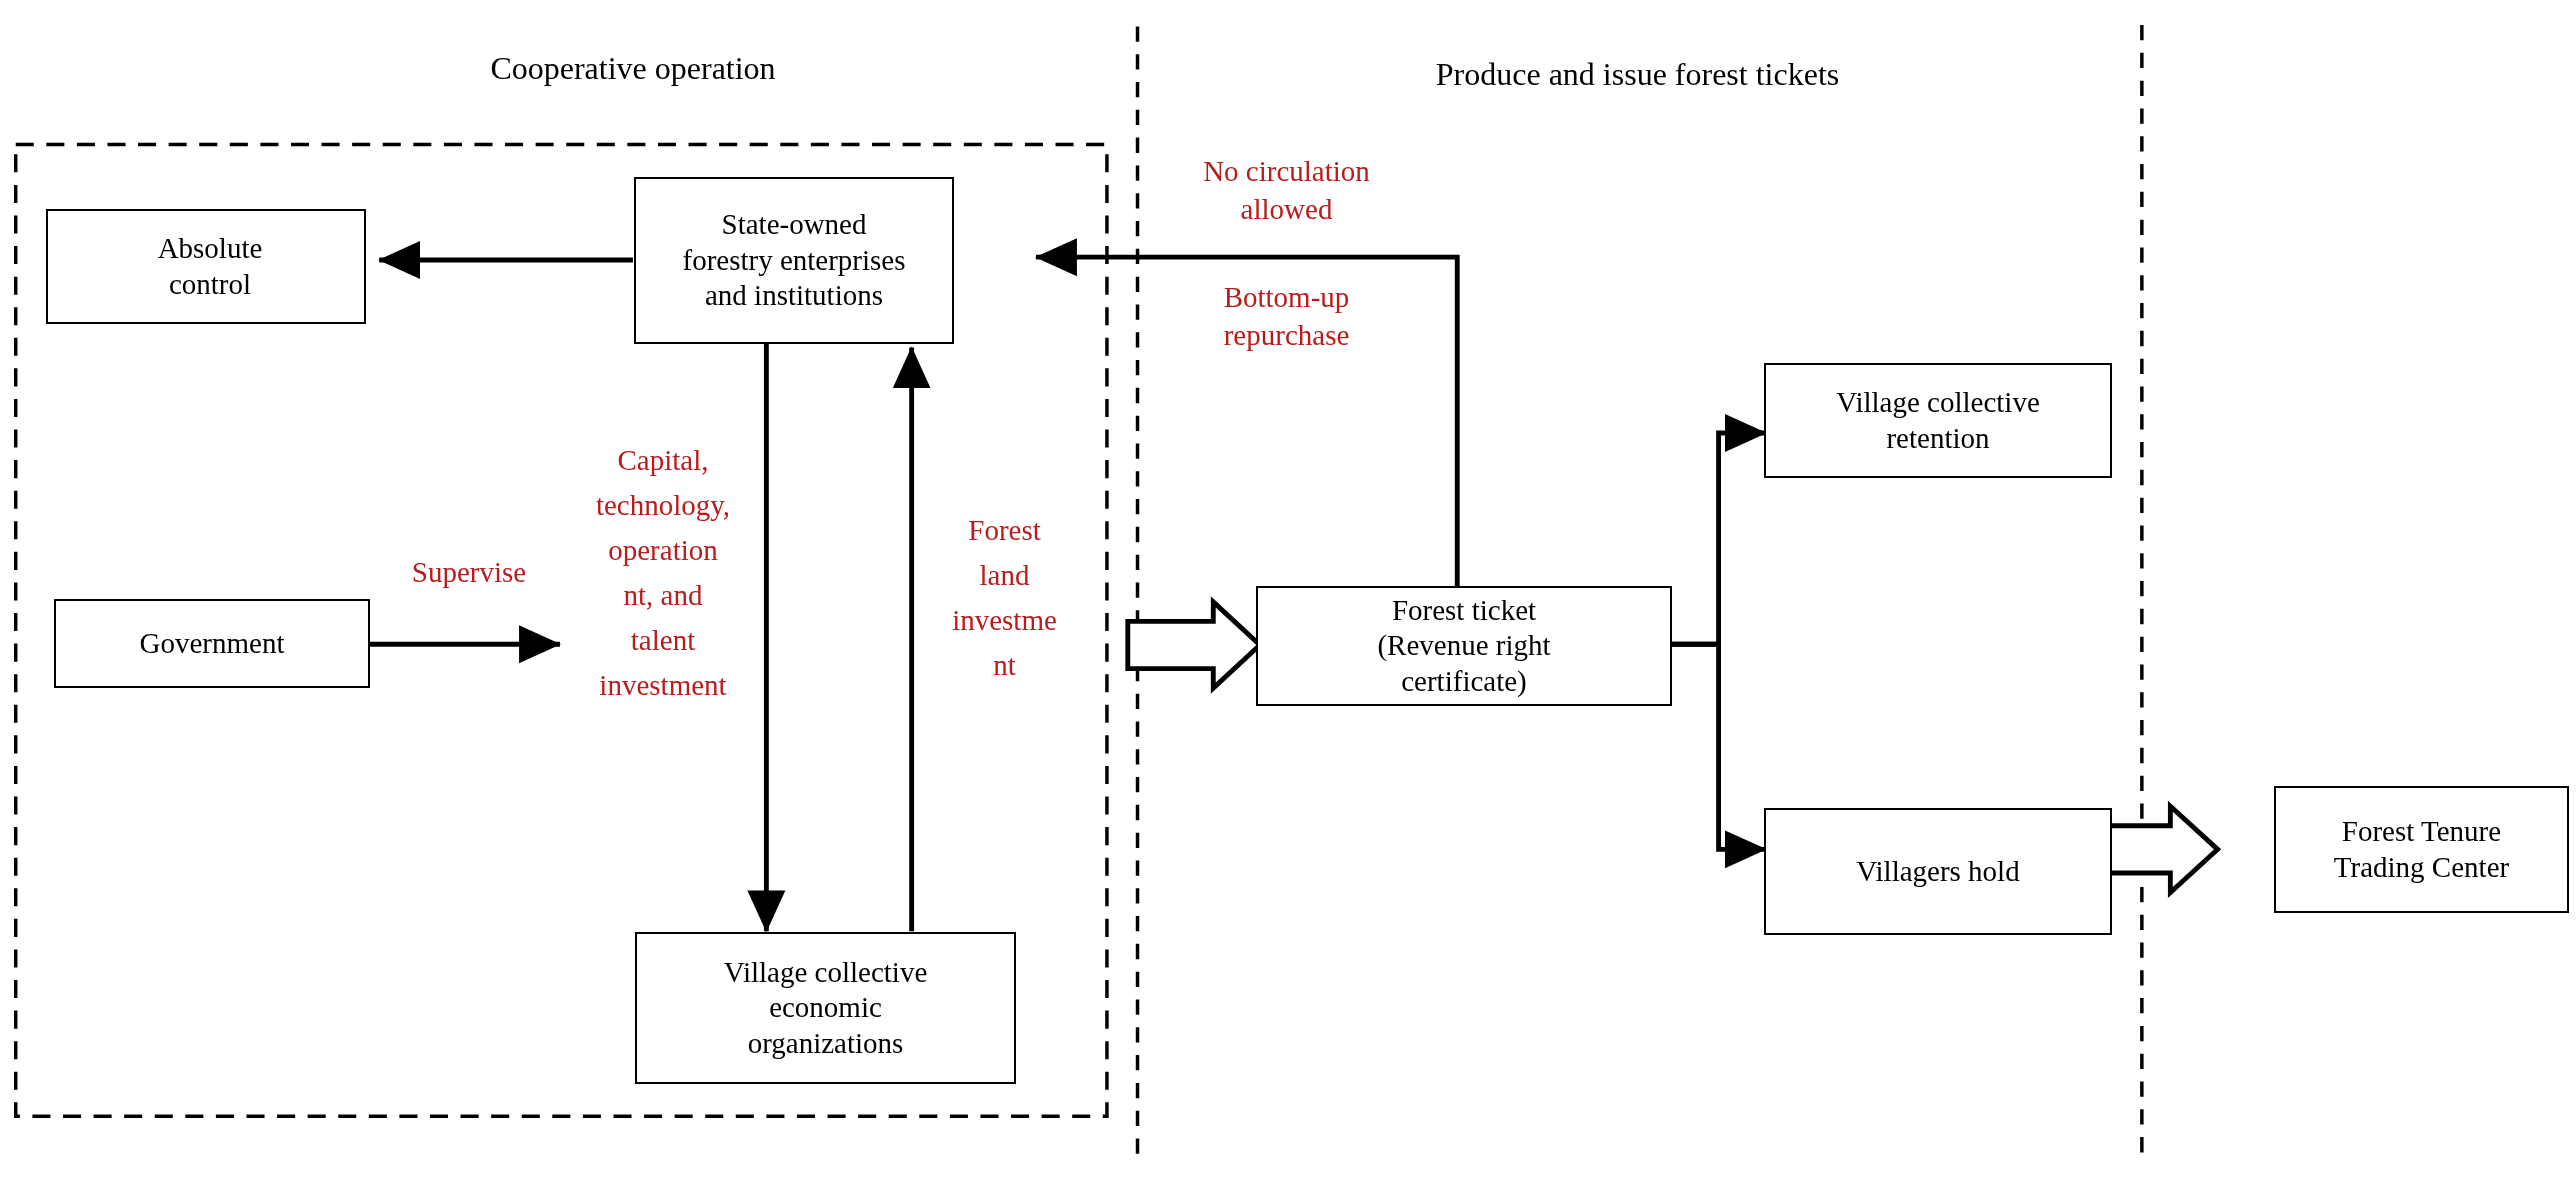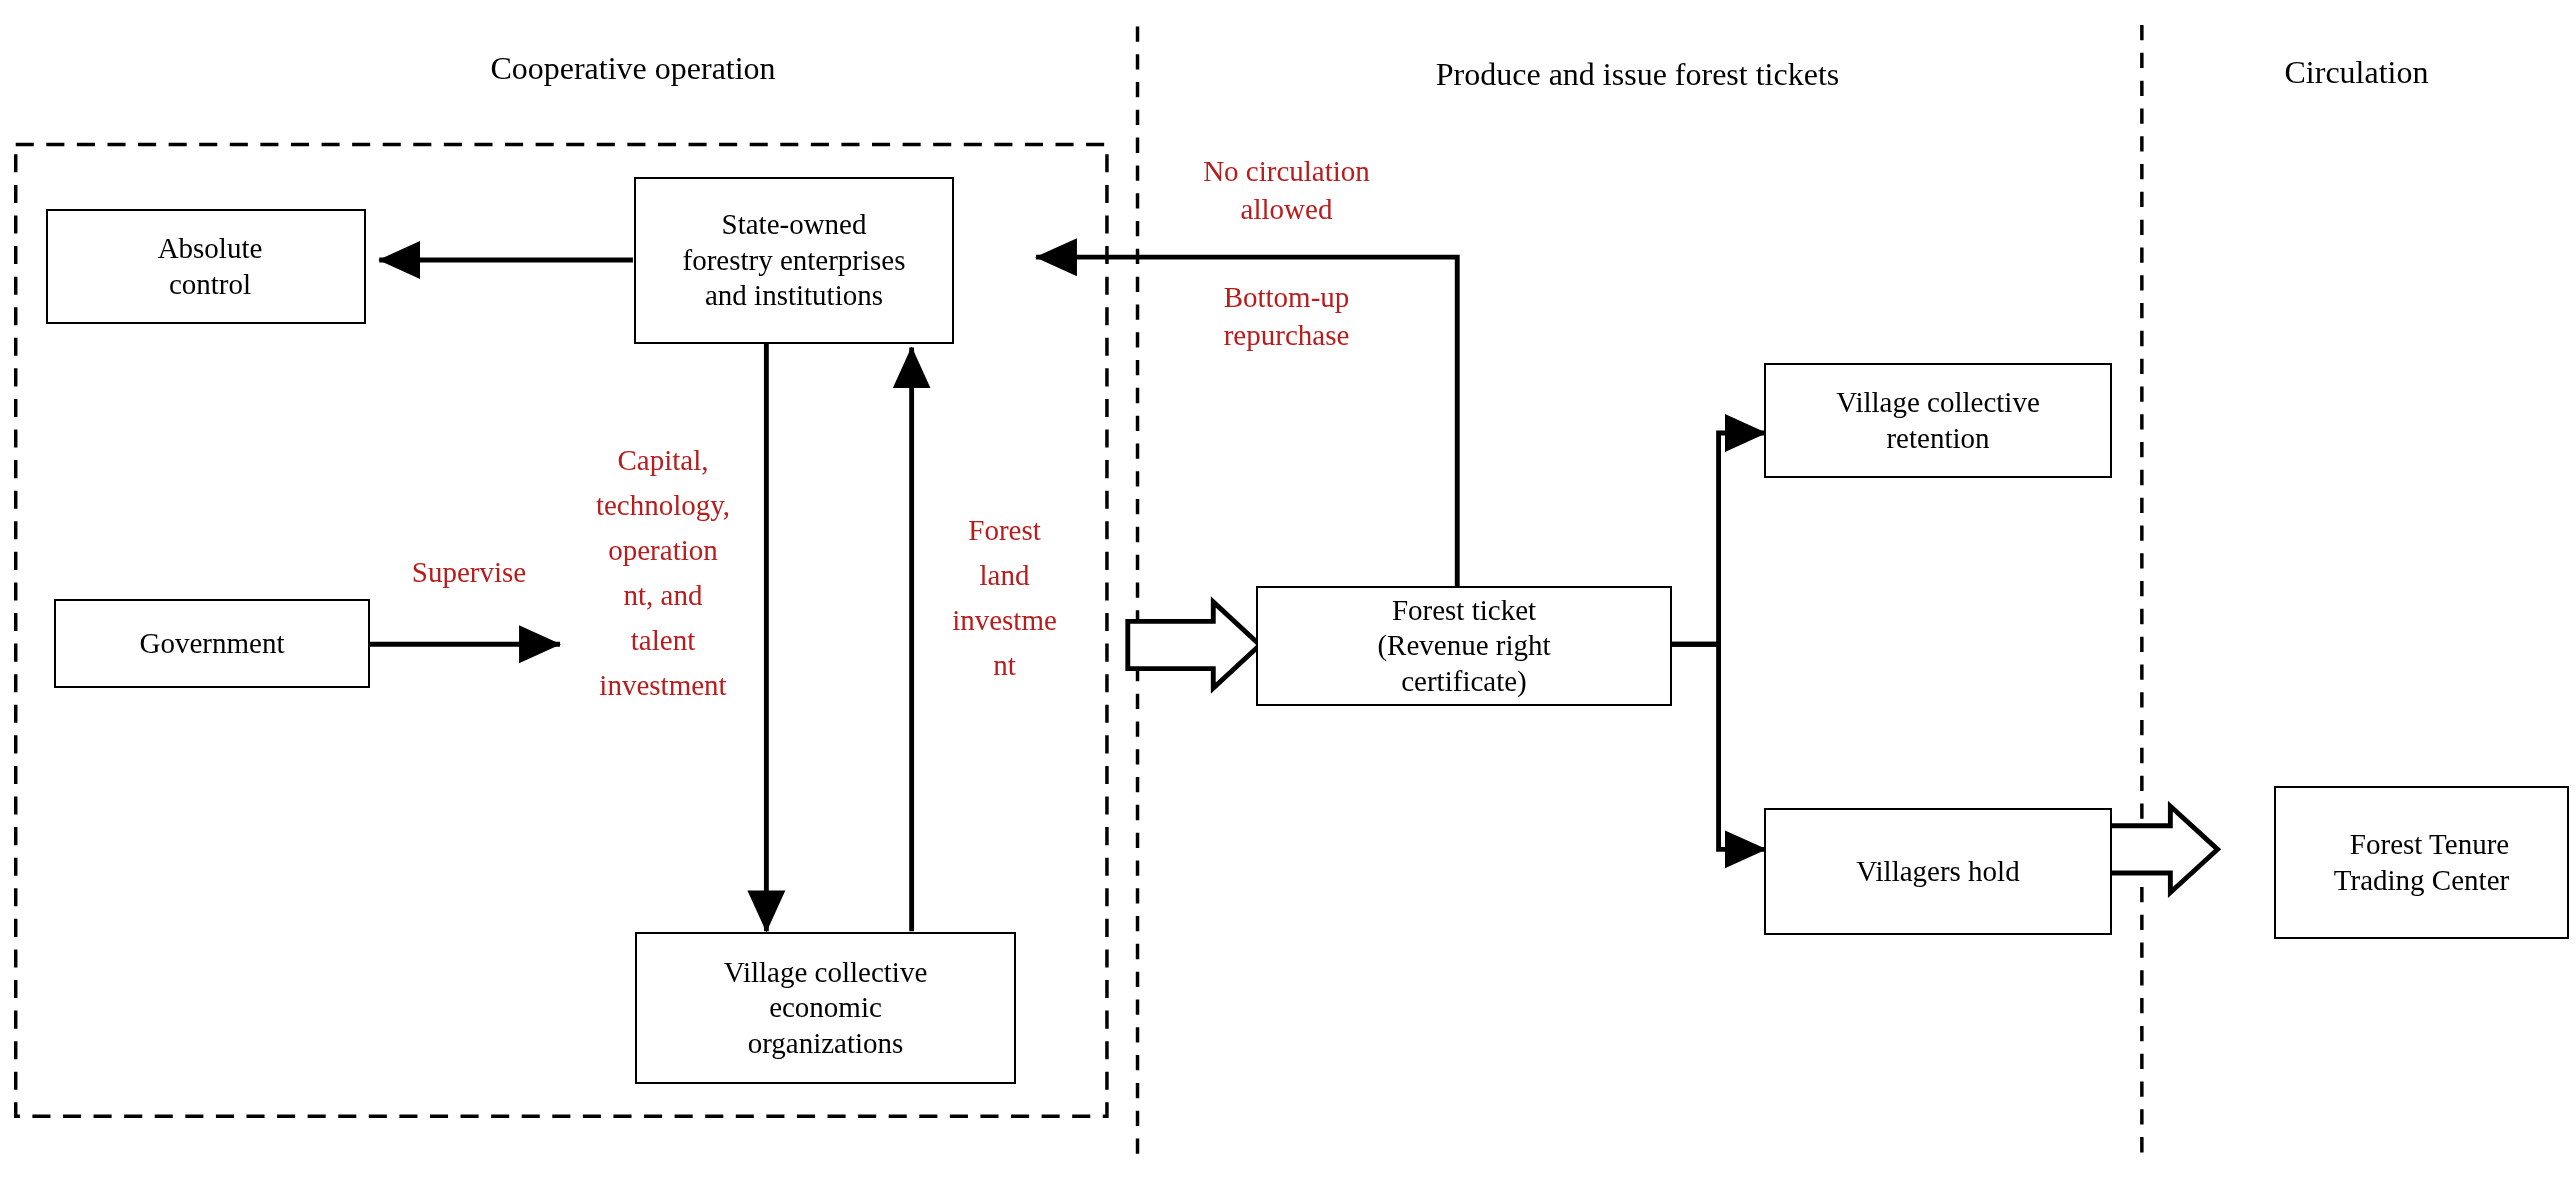--- a/index.html
+++ b/index.html
@@ -105,21 +105,20 @@
 
     <path d="M1622,894 L1745,894 L1745,866 L1812,928 L1745,990 L1745,962 L1622,962 Z" fill="#ffffff" stroke="#000000" stroke-width="7" stroke-linejoin="miter"></path>
 
     <path d="M3002,1188 L3122,1188 L3122,1160 L3190,1222 L3122,1284 L3122,1256 L3002,1256 Z" fill="#ffffff" stroke="#000000" stroke-width="7" stroke-linejoin="miter"></path>
   </svg>
 
   <div class="col-title" style="left:209px; top:50px; width:848px;">Cooperative operation</div>
 
   <div class="col-title" style="left:1175px; top:56px; width:925px;">Produce and issue forest tickets</div>
 
-  <div class="col-title" style="left:2162px; top:54px; width:389px;">Circulation</div>
 
   <div class="node" style="left:46px; top:209px; width:320px; height:115px;padding-left:8px;">
     <span class="label" style="white-space:pre-line;">Absolute
 control</span>
   </div>
 
   <div class="node" style="left:634px; top:177px; width:320px; height:167px;">
     <span class="label" style="white-space:pre-line;">State-owned
 forestry enterprises
 and institutions</span>
@@ -143,21 +142,21 @@
 
   <div class="node" style="left:1764px; top:363px; width:348px; height:115px;">
     <span class="label" style="white-space:pre-line;">Village collective
 retention</span>
   </div>
 
   <div class="node" style="left:1764px; top:786px; width:348px; height:127px;margin-top:22px;">
     <span class="label" style="white-space:pre-line;">Villagers hold</span>
   </div>
 
-  <div class="node" style="left:2274px; top:786px; width:295px; height:153px;text-align:right;">
+  <div class="node" style="left:2274px; top:786px; width:295px; height:127px;">
     <span class="label" style="white-space:pre-line;">Forest Tenure
 Trading Center</span>
   </div>
 
   <div class="edge-label" style="left:1151px; top:152px; width:271px;">No circulation
 allowed</div>
 
   <div class="edge-label" style="left:1172px; top:278px; width:229px;">Bottom-up
 repurchase</div>
 

